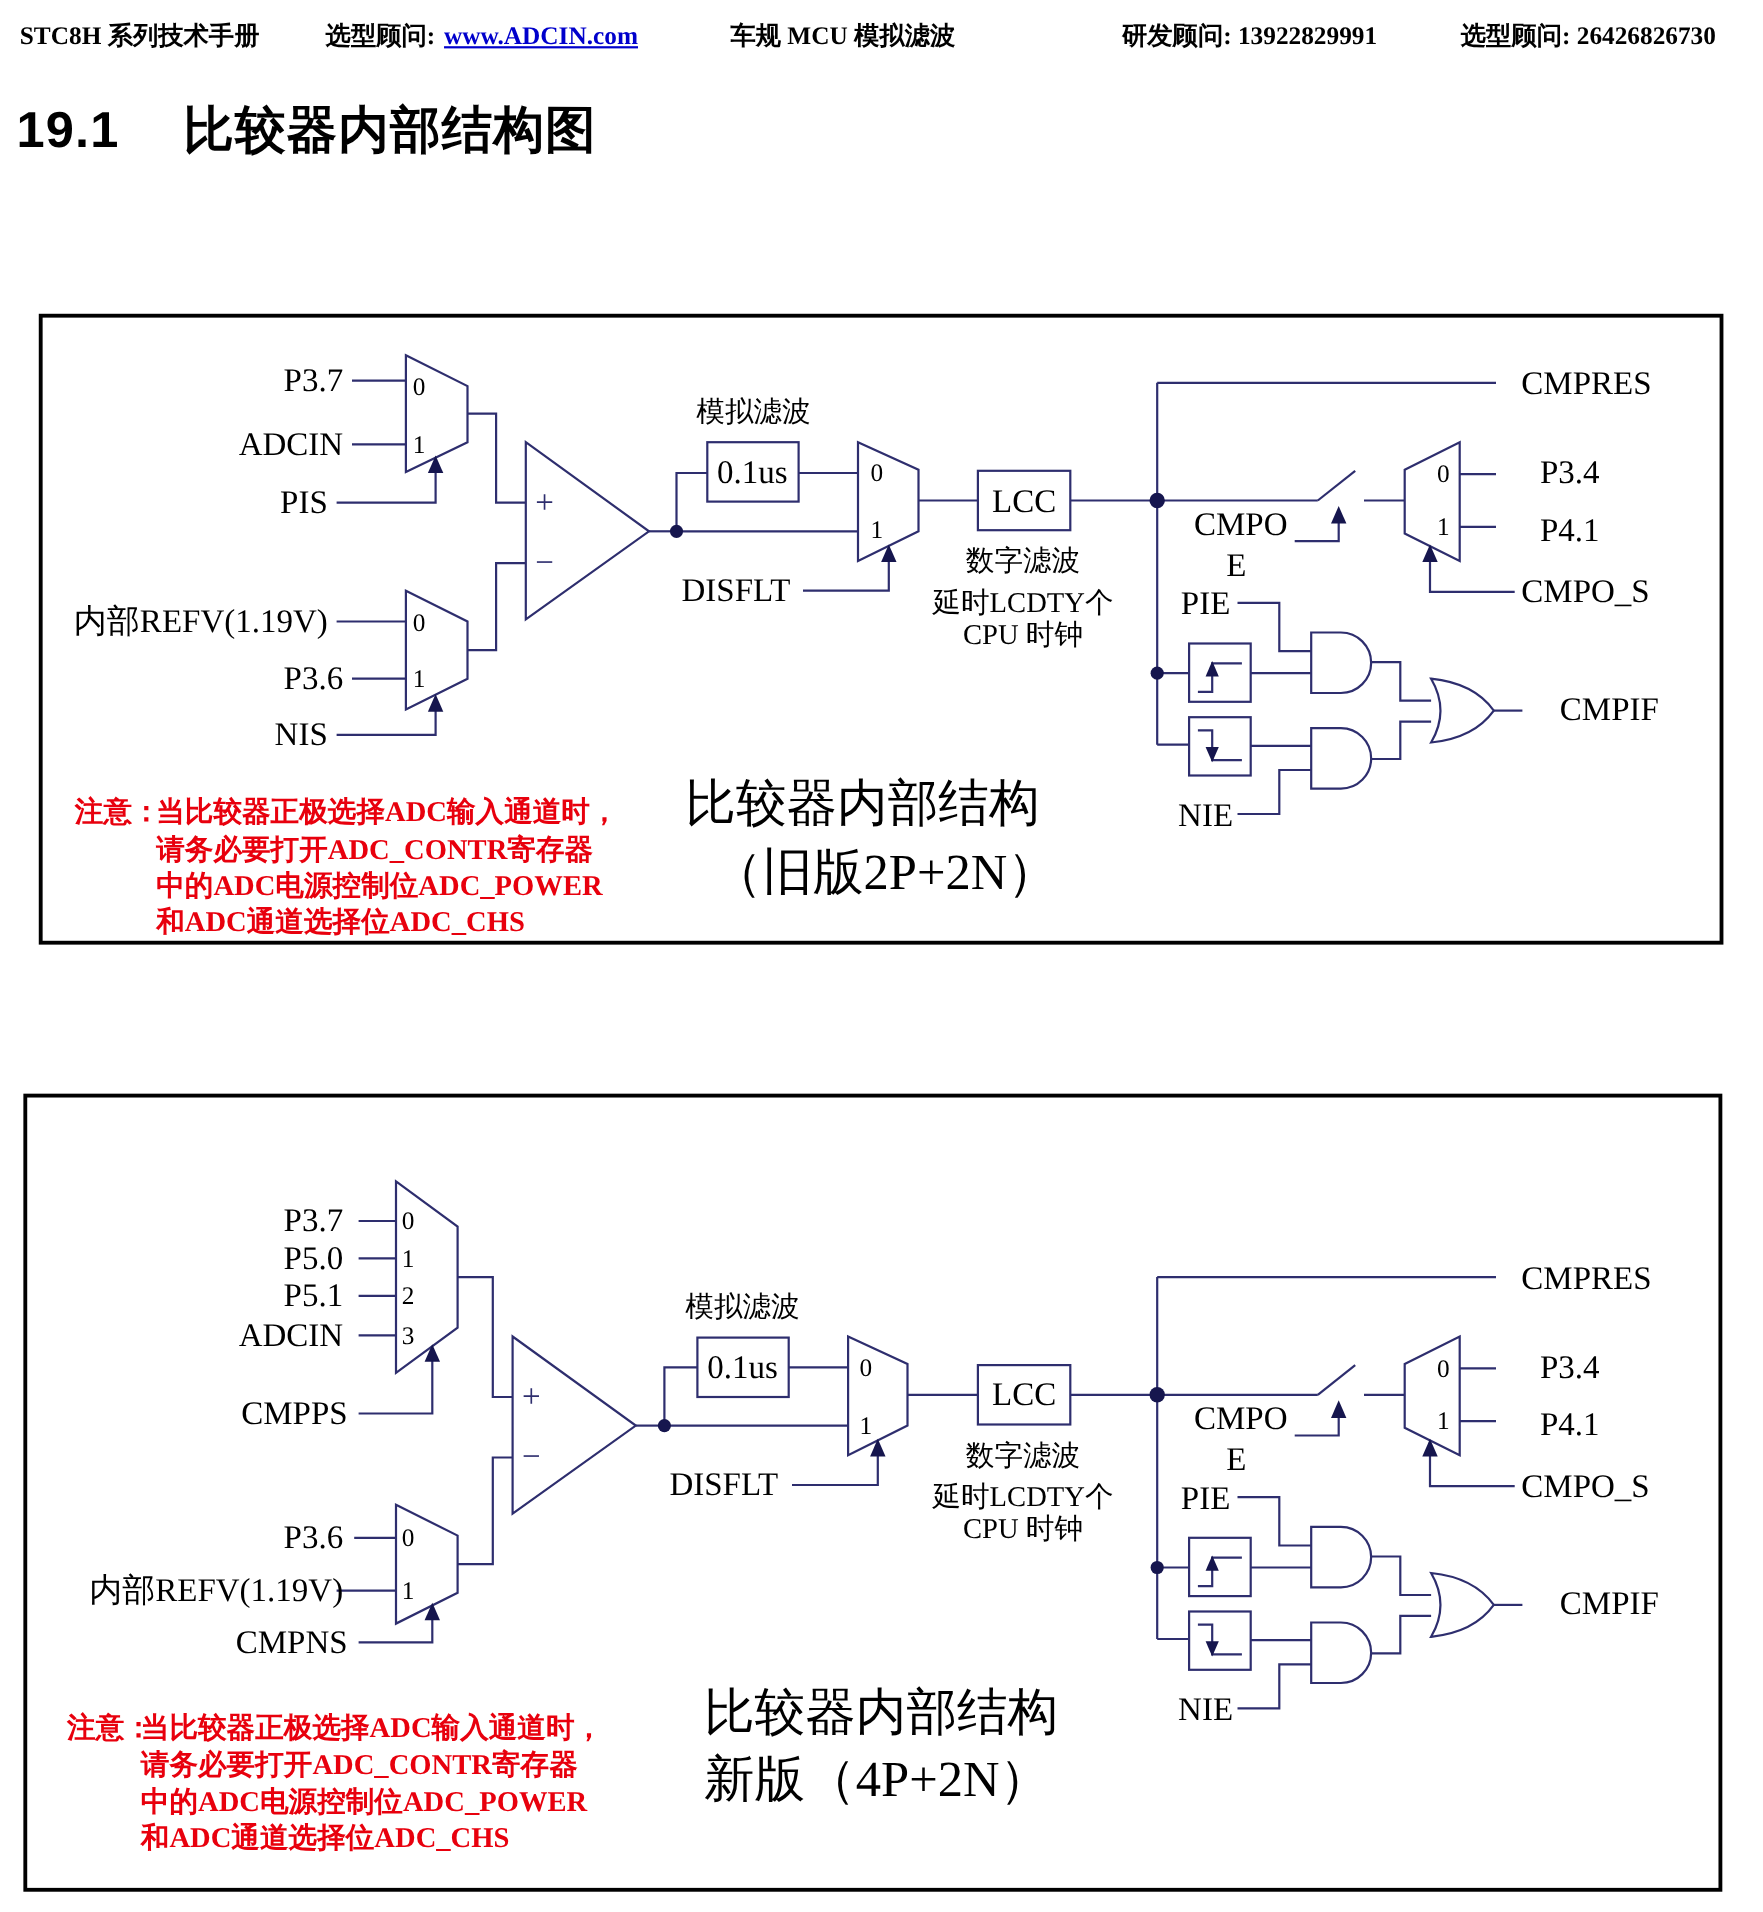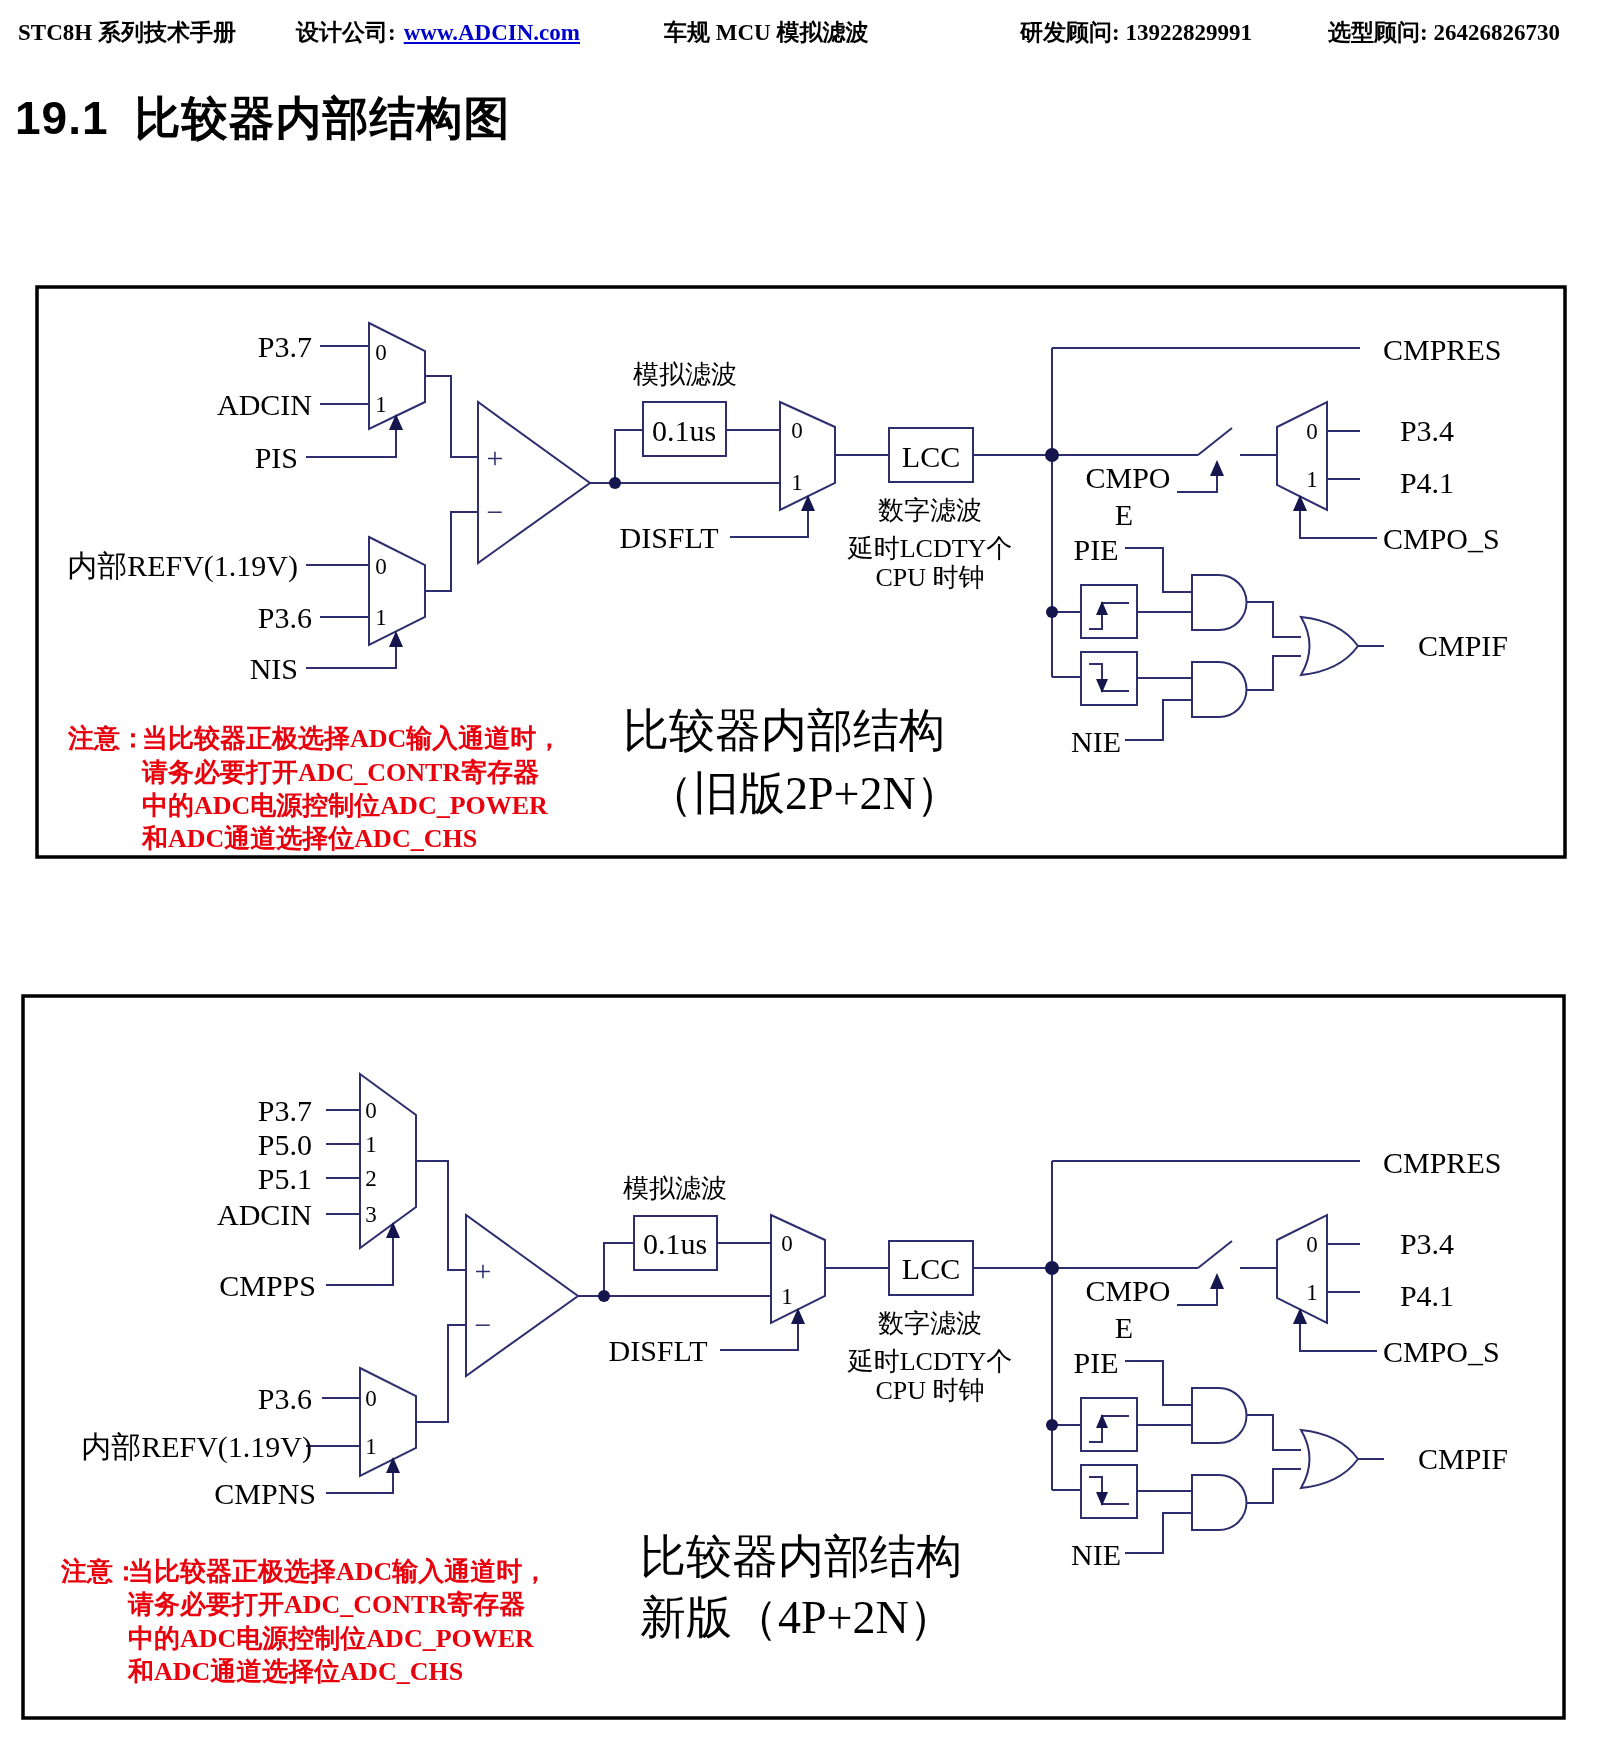--- a/index.html
+++ b/index.html
@@ -12,21 +12,21 @@
   body{width:1603px;height:1738px;position:relative;overflow:hidden;
        font-family:"Liberation Serif","DejaVu Serif",serif;color:#000;}
   
   header{position:absolute;left:0;top:0;width:1603px;height:60px;}
   .hi{position:absolute;top:17px;white-space:nowrap;font-weight:bold;font-size:23px;}
   .link{color:var(--link-blue);text-decoration:underline;margin-left:8px;font-weight:bold;}
   
   h1{position:absolute;left:15px;top:88px;margin:0;
      font-family:"Liberation Sans","DejaVu Sans",sans-serif;
      font-size:46px;font-weight:bold;letter-spacing:1px;white-space:nowrap;}
-  h1 .num{margin-right:26px;}
+  h1 .num{margin-right:58px;}
   
   svg{position:absolute;left:0;top:0;}
   .w{fill:none;stroke:var(--wire);stroke-width:2;}
   .sh{fill:none;stroke:var(--wire);stroke-width:2;}
   .frame{fill:none;stroke:#000;stroke-width:3.5;}
   .ah{fill:var(--ink);stroke:none;}
   .dot{fill:var(--ink);stroke:none;}
   text{font-family:"Liberation Serif","DejaVu Serif",serif;fill:#000;}
   .t{font-size:30px;dominant-baseline:central;}
   .tc{font-size:26px;dominant-baseline:central;}
@@ -35,21 +35,21 @@
   .cap{font-size:46px;dominant-baseline:central;}
   .note{font-size:26px;font-weight:bold;fill:var(--note-red);dominant-baseline:central;}
   .mid{text-anchor:middle;}
   .end{text-anchor:end;}
 </style>
 </head>
 <body>
 
 <header>
   <span class="hi" style="left:18px">STC8H 系列技术手册</span>
-  <span class="hi" style="left:296px"><span>设计公司:</span><a class="link" href="#">www.ADCIN.com</a></span>
+  <span class="hi" style="left:296px"><span>选型顾问:</span><a class="link" href="#">www.ADCIN.com</a></span>
   <span class="hi" style="left:664px">车规 MCU 模拟滤波</span>
   <span class="hi" style="left:1020px">研发顾问: 13922829991</span>
   <span class="hi" style="left:1328px">选型顾问: 26426826730</span>
 </header>
 
 <h1><span class="num">19.1</span><span>比较器内部结构图</span></h1>
 
 <svg width="1603" height="1738" viewBox="0 0 1603 1738">
 
   <g>

